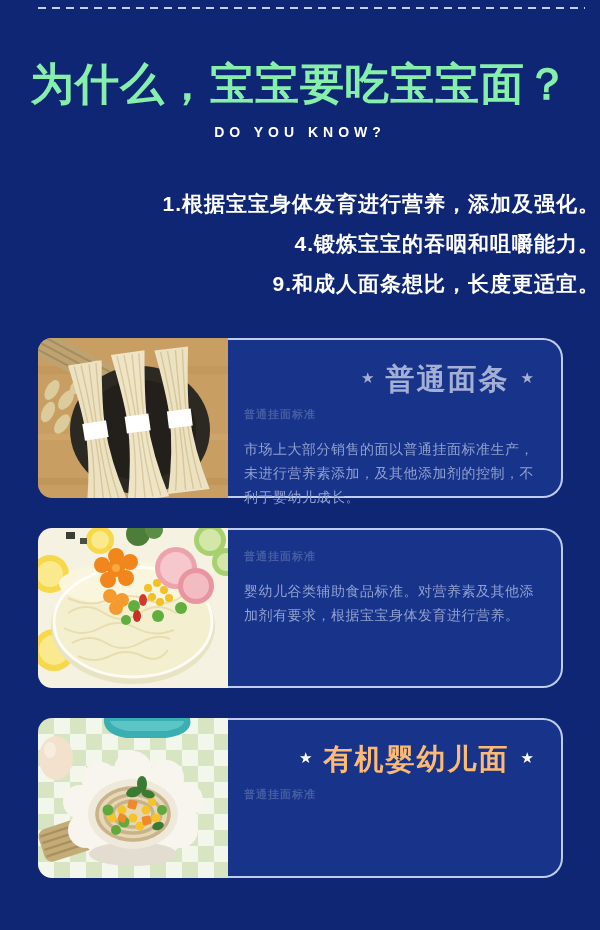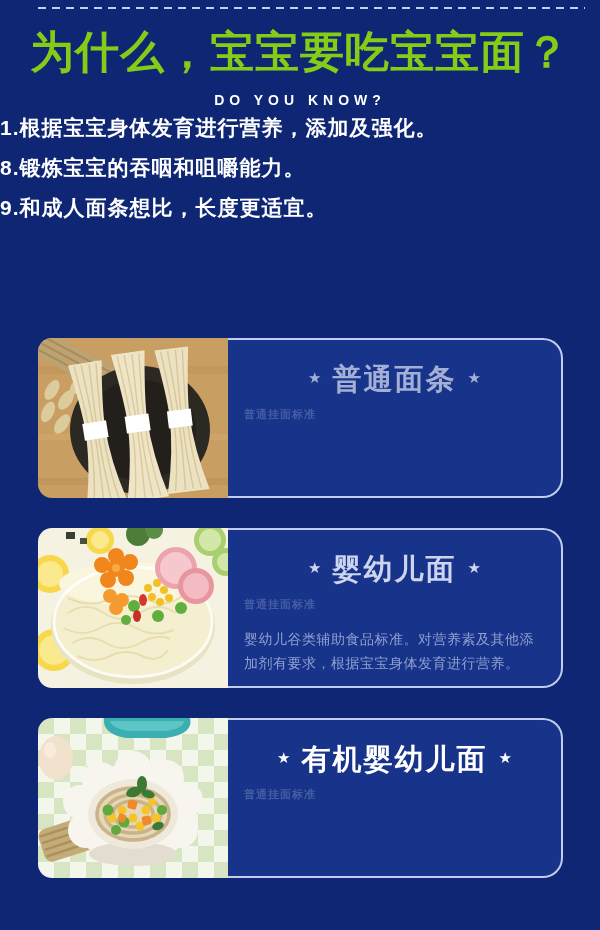--- a/index.html
+++ b/index.html
@@ -7,45 +7,45 @@
     width:600px;height:930px;
     background:#0e2674;
     font-family:"Liberation Sans","DejaVu Sans",sans-serif;
     position:relative;overflow:hidden;
   }
   .top-dash{
     position:absolute;top:7px;left:38px;width:547px;height:2px;
     background:repeating-linear-gradient(90deg,rgba(205,216,246,.95) 0 8px,transparent 8px 14px);
   }
   .main-title{
-    margin-top:28px;text-align:center;color:#84cc16;
+    margin-top:60px;text-align:center;color:#86efac;
     font-size:44px;font-weight:bold;letter-spacing:1px;line-height:1.1;
   }
   .know{
     margin-top:16px;text-align:center;color:#ffffff;
     font-size:14px;font-weight:bold;letter-spacing:5px;
   }
   .reasons{
-    text-align:left;color:#ffffff;
+    margin-top:44px;text-align:right;color:#ffffff;
     font-size:21px;font-weight:bold;line-height:40px;letter-spacing:1px;
   }
   .cards{position:absolute;top:338px;left:38px;width:525px;}
   .card{display:flex;height:160px;margin-bottom:30px;}
   .photo{
     width:190px;height:160px;flex:none;
     border-radius:14px 0 0 14px;overflow:hidden;position:relative;z-index:2;
   }
   .photo svg{display:block;width:190px;height:160px;}
   .panel{
     flex:1;background:#17338a;
     border:2px solid rgba(224,233,255,.85);border-left:none;
     border-radius:0 20px 20px 0;
     padding:12px 16px 0 16px;box-sizing:border-box;
   }
-  .card-title-row{text-align:center;margin-top:8px;font-weight:bold;white-space:nowrap;}
+  .card-title-row{text-align:right;margin-top:8px;font-weight:bold;white-space:nowrap;}
   .star{font-size:15px;vertical-align:6px;margin:0 11px;}
   .card-title{font-size:29px;letter-spacing:2px;}
   .card-subtitle{
     text-align:left;font-size:11px;font-weight:bold;
     color:#465da2;letter-spacing:1px;margin-top:7px;
   }
   .card-body{
     margin-top:15px;font-size:14px;color:#90a0cf;
     line-height:24px;letter-spacing:.5px;
   }
@@ -53,21 +53,21 @@
 </head>
 <body>
 
 <div class="top-dash"></div>
 
 <div class="main-title">为什么，宝宝要吃宝宝面？</div>
 <div class="know">DO YOU KNOW?</div>
 
 <div class="reasons">
   <div>1.根据宝宝身体发育进行营养，添加及强化。</div>
-  <div>8.锻炼宝宝的吞咽和咀嚼能力。</div>
+  <div>4.锻炼宝宝的吞咽和咀嚼能力。</div>
   <div>9.和成人面条想比，长度更适宜。</div>
 </div>
 
 <div class="cards">
 
   <div class="card">
     <div class="photo">
       <svg viewBox="0 0 190 160">
         <rect width="190" height="160" fill="#c99e63"></rect>
         <rect width="190" height="8" y="28" fill="#bf9258" opacity=".5"></rect>
@@ -107,20 +107,21 @@
             <rect x="-12" y="-10" width="24" height="17" fill="#ffffff"></rect>
           </g>
         </g>
       </svg>
     </div>
     <div class="panel">
       <div class="card-title-row">
         <span class="star" style="color: rgb(164, 175, 214);">★</span><span class="card-title" style="color: rgb(164, 175, 214);">普通面条</span><span class="star" style="color: rgb(164, 175, 214);">★</span>
       </div>
       <div class="card-subtitle">普通挂面标准</div>
+      <div class="card-body">市场上大部分销售的面以普通挂面标准生产，未进行营养素添加，及其他添加剂的控制，不利于婴幼儿成长。</div>
     </div>
   </div>
 
   <div class="card">
     <div class="photo">
       <svg viewBox="0 0 190 160">
         <rect width="190" height="160" fill="#f5f2e2"></rect>
 
         <circle cx="12" cy="46" r="19" fill="#f6d84a"></circle>
           <circle cx="12" cy="46" r="13" fill="#fbe98e"></circle>
@@ -184,23 +185,20 @@
             <circle cx="120" cy="88" r="6"></circle>
             <circle cx="143" cy="80" r="6"></circle>
           <circle cx="88" cy="92" r="5"></circle>
         </g>
 
         <ellipse cx="105" cy="72" rx="4" ry="6" fill="#d6372c"></ellipse>
         <ellipse cx="99" cy="88" rx="4" ry="6" fill="#c92f24"></ellipse>
       </svg>
     </div>
     <div class="panel">
-      <div class="card-title-row">
-        <span class="star" style="color: rgb(204, 212, 238);">★</span><span class="card-title" style="color: rgb(204, 212, 238);">婴幼儿面</span><span class="star" style="color: rgb(204, 212, 238);">★</span>
-      </div>
       <div class="card-subtitle">普通挂面标准</div>
       <div class="card-body">婴幼儿谷类辅助食品标准。对营养素及其他添加剂有要求，根据宝宝身体发育进行营养。</div>
     </div>
   </div>
 
   <div class="card">
     <div class="photo">
       <svg viewBox="0 0 190 160">
         <defs>
           <pattern id="checker" width="32" height="32" patternUnits="userSpaceOnUse">
@@ -266,19 +264,19 @@
         <g fill="#3c7a33">
           <ellipse cx="96" cy="74" rx="8" ry="5" transform="rotate(-18 96 74)"></ellipse>
           <ellipse cx="110" cy="76" rx="7" ry="4" transform="rotate(16 110 76)"></ellipse>
           <ellipse cx="104" cy="66" rx="5" ry="8"></ellipse>
           <ellipse cx="120" cy="108" rx="6" ry="4" transform="rotate(-20 120 108)"></ellipse>
         </g>
       </svg>
     </div>
     <div class="panel">
       <div class="card-title-row">
-        <span class="star" style="color: rgb(255, 255, 255);">★</span><span class="card-title" style="color: #ffffff;">有机婴幼儿面</span><span class="star" style="color: rgb(255, 255, 255);">★</span>
+        <span class="star" style="color: rgb(255, 255, 255);">★</span><span class="card-title" style="color: #fdba74;">有机婴幼儿面</span><span class="star" style="color: rgb(255, 255, 255);">★</span>
       </div>
       <div class="card-subtitle">普通挂面标准</div>
     </div>
   </div>
 
 </div>
 
 </body></html>

